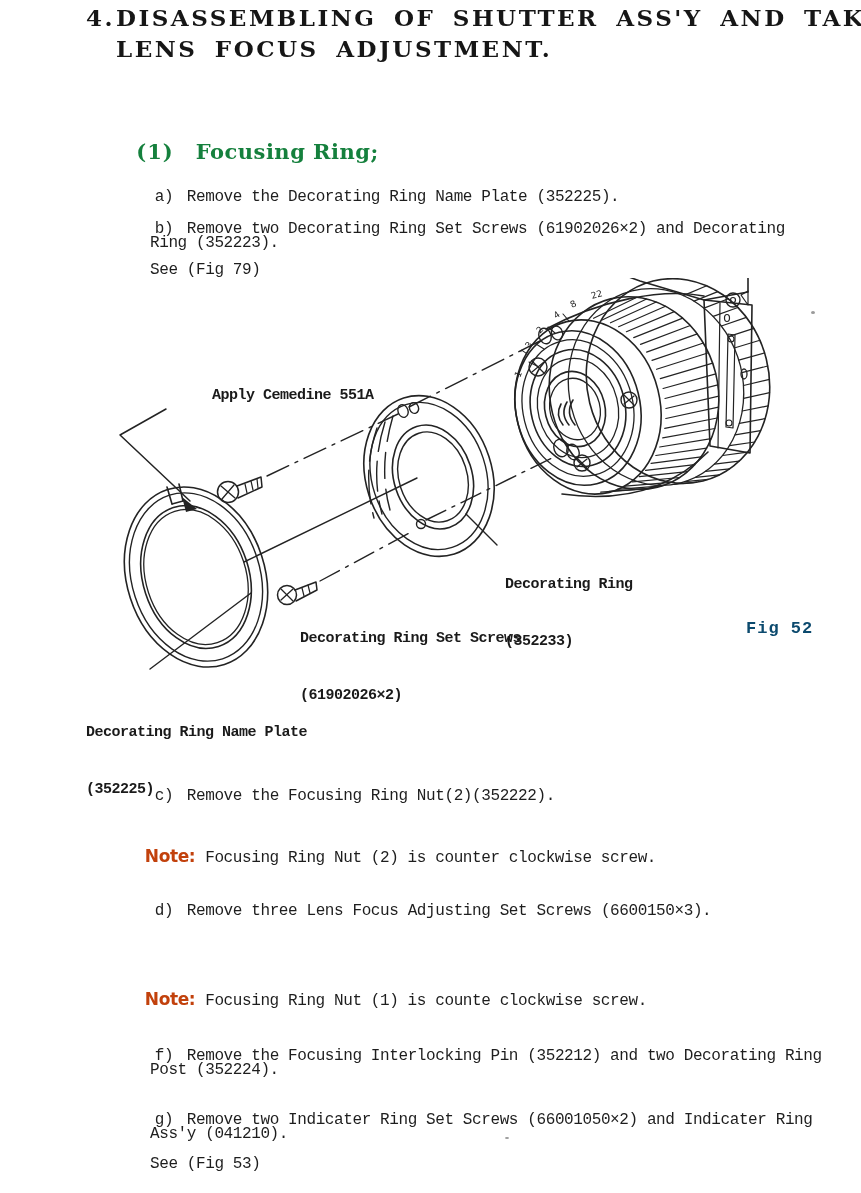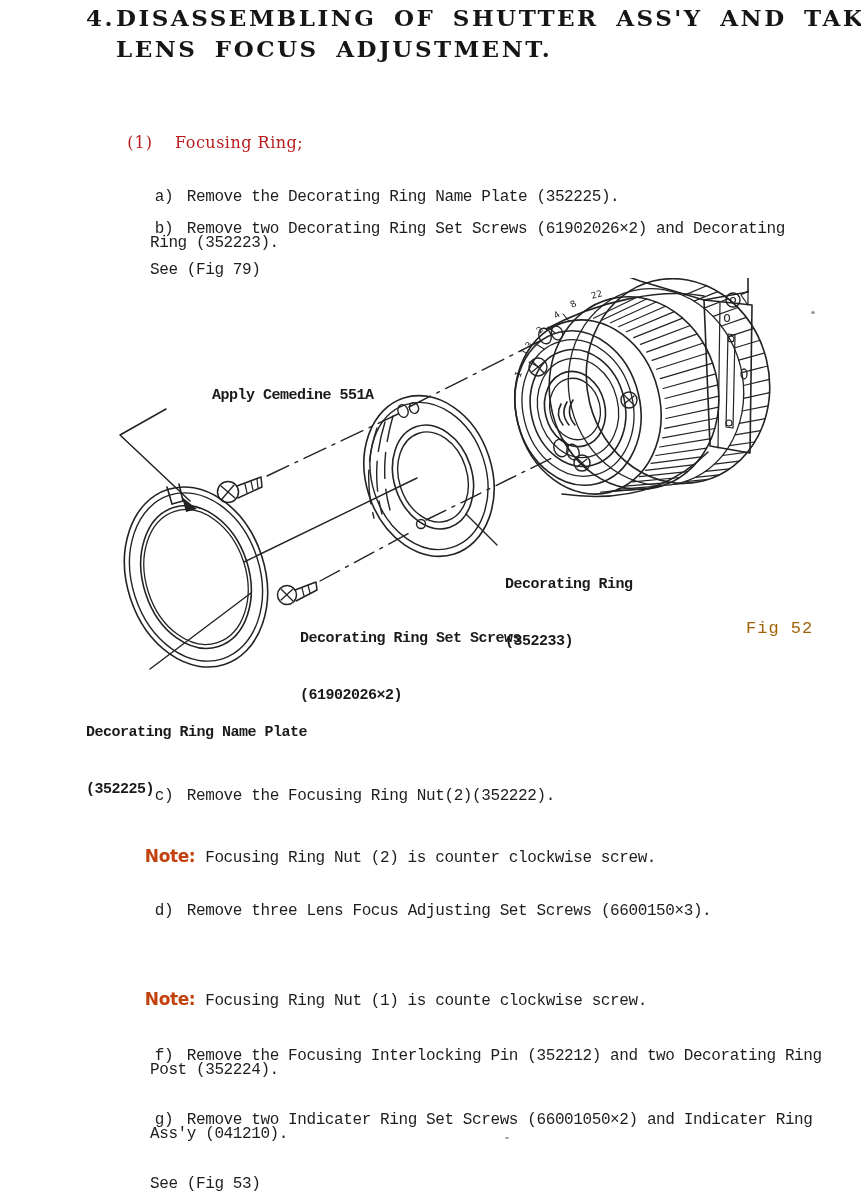--- a/index.html
+++ b/index.html
@@ -11,32 +11,32 @@
     font-family:"Liberation Mono","DejaVu Sans Mono",monospace;
     color:#1e1e1e;
   }
   .abs{position:absolute;white-space:pre;}
   .title{
     font-family:"DejaVu Serif","Liberation Serif",serif;
     font-size:23px;font-weight:600;letter-spacing:2.5px;word-spacing:7px;color:#161616;
   }
   .subsection{
     font-family:"DejaVu Serif","Liberation Serif",serif;
-    font-size:16px;font-weight:normal;letter-spacing:1px;color:#b91c1c;
+    font-size:21px;font-weight:bold;letter-spacing:1px;color:#15803d;
   }
   .subsection .sub-label{margin-left:22px;letter-spacing:0.5px;}
   .step{font-size:16px;letter-spacing:-0.4px;}
   .step .sid{display:inline-block;min-width:32px;}
   .note{font-size:16px;letter-spacing:-0.4px;}
   .note .nlabel{
     font-family:"DejaVu Sans","Liberation Sans",sans-serif;
     font-weight:bold;font-size:17px;margin-right:10px;color:#c2410c;
   }
   .figlabel{font-size:15px;font-weight:bold;line-height:19px;letter-spacing:-0.5px;color:#1a1a1a;}
-  .figcaption{font-size:17px;font-weight:normal;letter-spacing:1px;color:#a16207;}
+  .figcaption{font-size:17px;font-weight:bold;letter-spacing:1px;color:#0c4a6e;}
   svg.diagram{position:absolute;left:0;top:278px;}
   svg.diagram *{vector-effect:non-scaling-stroke;}
   .speck{position:absolute;background:#9a9a9a;border-radius:50%;}
 </style>
 </head>
 <body>
 
 <div class="page">
 
   <div class="abs title" style="left:86px;top:4px;">4.</div>
@@ -268,17 +268,17 @@
 
   <div class="abs step" style="left:118px;top:1029px;">
     <span class="sid">f)</span><span>Remove the Focusing Interlocking Pin (352212) and two Decorating Ring</span>
   </div>
   <div class="abs step" style="left:150px;top:1061px;">Post (352224).</div>
 
   <div class="abs step" style="left:118px;top:1093px;">
     <span class="sid">g)</span><span>Remove two Indicater Ring Set Screws (66001050×2) and Indicater Ring</span>
   </div>
   <div class="abs step" style="left:150px;top:1125px;">Ass'y (041210).</div>
-  <div class="abs step" style="left:150px;top:1155px;margin-top:20px;">See (Fig 53)</div>
+  <div class="abs step" style="left:150px;top:1155px;">See (Fig 53)</div>
 
   <div class="speck" style="left:811px;top:311px;width:4px;height:3px;"></div>
   <div class="speck" style="left:505px;top:1137px;width:4px;height:2px;"></div>
 </div>
 
 </body></html>

